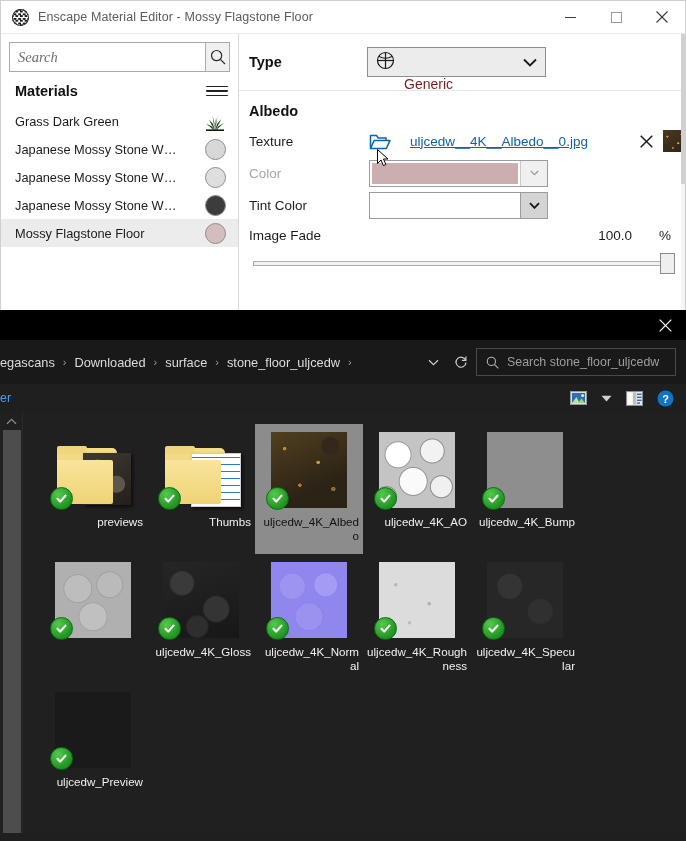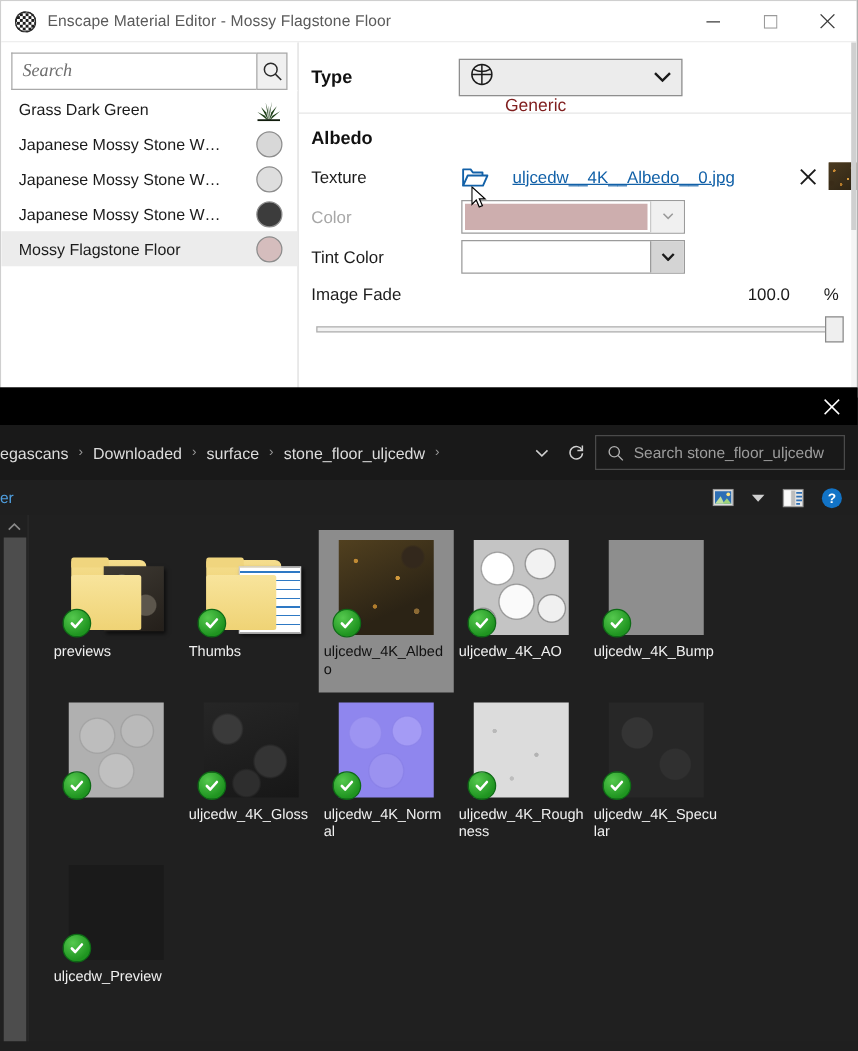--- a/index.html
+++ b/index.html
@@ -98,21 +98,21 @@
   #ex-content{position:relative;height:421px;background:#202020;display:flex;}
   #ex-nav-scroll{width:22px;background:#202020;position:relative;border-right:1px solid #2a2a2a;}
   #ex-nav-scroll .upbtn{height:18px;display:flex;align-items:center;justify-content:center;}
   #ex-nav-scroll .bar{position:absolute;left:3px;right:1px;top:18px;bottom:0;background:#4d4d4d;}
   #files{flex:1;padding:12px 0 0 16px;display:flex;flex-wrap:wrap;align-content:flex-start;}
   .file{width:108px;height:130px;box-sizing:border-box;padding-top:6px;display:flex;flex-direction:column;align-items:center;cursor:pointer;}
   .file.selected{background:#8c8c8c;}
   .thumb-wrap{position:relative;width:78px;height:78px;display:flex;align-items:flex-end;justify-content:center;}
   .tex-thumb{width:76px;height:76px;}
   .badge{position:absolute;left:-4px;bottom:-2px;width:21px;height:21px;border-radius:50%;background:radial-gradient(circle at 35% 30%, #55c94e, #1f9420 70%);border:1px solid #0e6b16;display:flex;align-items:center;justify-content:center;}
-  .fname{margin-top:7px;font-size:11.6px;line-height:14px;color:#f0f0f0;text-align:left;width:100px;word-break:break-all;}
+  .fname{margin-top:7px;font-size:11.6px;line-height:14px;color:#f0f0f0;text-align:right;width:100px;word-break:break-all;}
   .file.selected .fname{color:#111;}
   
   .folder{position:relative;width:76px;height:62px;}
   .folder .back{position:absolute;left:2px;top:2px;width:60px;height:56px;background:linear-gradient(180deg,#f5dd8d,#e8c95f);border-radius:2px 5px 2px 2px;}
   .folder .tab{position:absolute;left:2px;top:0px;width:30px;height:8px;background:#f0d57e;border-radius:2px 2px 0 0;}
   .folder .pic{position:absolute;left:28px;top:7px;width:48px;height:52px;box-shadow:2px 2px 3px rgba(0,0,0,.6);}
   .folder .front{position:absolute;left:2px;top:14px;width:56px;height:44px;background:linear-gradient(180deg,#f8e49c,#efd375);border-radius:2px;}
 </style>
 </head>
 <body>
@@ -148,20 +148,28 @@
       <div id="search-row">
         <input id="search-input" placeholder="Search" style="">
         <div id="search-btn">
           <svg width="16" height="16" viewBox="0 0 16 16">
               <circle cx="6.6" cy="6.6" r="5.1" fill="none" stroke="#2b2b2b" stroke-width="1.2"></circle>
               <line x1="10.3" y1="10.3" x2="15" y2="15" stroke="#2b2b2b" stroke-width="1.2"></line>
             </svg>
         </div>
       </div>
 
+      <div id="mat-header">
+        <div id="mat-header-label">Materials</div>
+        <div id="mat-menu-btn">
+            <i></i>
+            <i></i>
+            <i></i>
+          </div>
+      </div>
 
       <div id="mat-list">
 
         <div class="mat-row">
           <span class="mat-name">Grass Dark Green</span>
           <span class="grass-ico">
             <svg width="22" height="19" viewBox="0 0 22 19">
               <g fill="#1d3f17">
                 <path d="M11 19 L8.5 4 L10.2 10 Z"></path>
                   <path d="M11 19 L13.6 3.4 L12 10 Z"></path>

